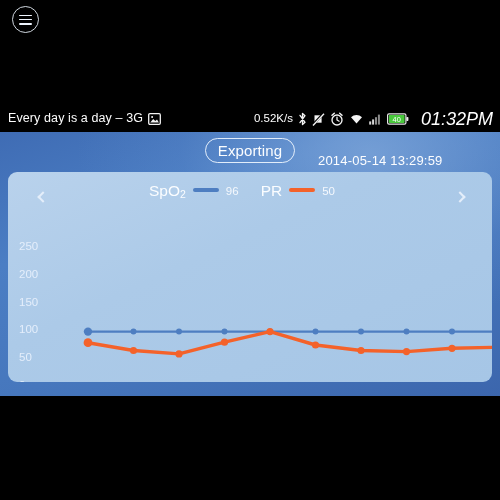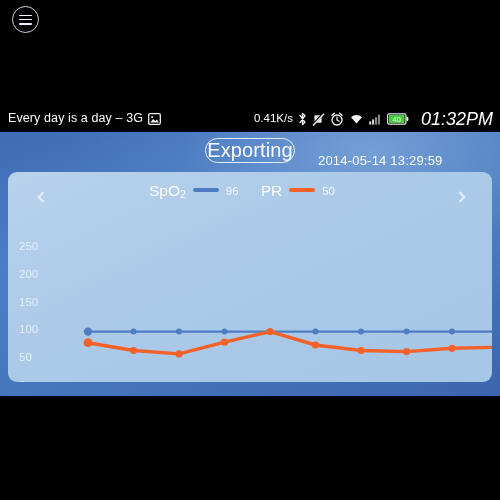--- a/index.html
+++ b/index.html
@@ -54,21 +54,21 @@
     display:flex; align-items:center; justify-content:center;
     background:transparent;
   }
   #menu-btn .bars { width:13px; height:10px; display:flex; flex-direction:column; justify-content:space-between; }
   #menu-btn .bars i { display:block; height:1.6px; background:#eef4fd; border-radius:1px; }
 
   #export-btn {
     position:absolute; left:205px; top:138px; width:90px; height:25px;
     border:1.5px solid rgba(238,245,254,0.92);
     border-radius:13px;
-    color:#fbfdff; font-size:20px;
+    color:#fbfdff; font-size:15px;
     display:flex; align-items:center; justify-content:center;
     background:transparent; letter-spacing:0.1px;
   }
   #header-datetime {
     position:absolute; left:318px; top:153px;
     color:#fcfdff; font-size:13px; letter-spacing:0.2px;
     white-space:nowrap;
   }
 
   
@@ -119,21 +119,21 @@
       <span class="sb-text">Every day is a day – 3G</span>
       <span class="sb-icon">
         <svg width="13" height="12" viewBox="0 0 13 12">
           <rect x="0.7" y="0.7" width="11.6" height="10.6" rx="1.2" fill="none" stroke="#f2f2f2" stroke-width="1.3"></rect>
           <circle cx="4.1" cy="4.0" r="1.0" fill="#f2f2f2"></circle>
           <path d="M2.2 9.4 L5.2 5.9 L7.3 8.0 L9.0 6.4 L10.9 9.4 Z" fill="#f2f2f2"></path>
         </svg>
       </span>
     </div>
     <div class="right">
-      <span class="sb-rate">0.41K/s</span>
+      <span class="sb-rate">0.52K/s</span>
       <span class="sb-icon">
         <svg width="9" height="14" viewBox="0 0 9 14">
           <path d="M2 3.4 L7 10.3 L4.5 12.6 L4.5 1.4 L7 3.7 L2 10.6" fill="none" stroke="#f4f4f4" stroke-width="1.35" stroke-linejoin="round" stroke-linecap="round"></path>
         </svg>
       </span>
       <span class="sb-icon">
         <svg width="13" height="14" viewBox="0 0 13 14">
           <path d="M2.5 3.3 L9.6 3.3 L9.6 10.7 L2.5 10.7 Z" fill="#f4f4f4"></path>
           <line x1="0.8" y1="12.9" x2="11.8" y2="1.1" stroke="#000" stroke-width="2.4"></line>
           <line x1="1.0" y1="13.5" x2="12.0" y2="1.7" stroke="#f4f4f4" stroke-width="1.3"></line>

